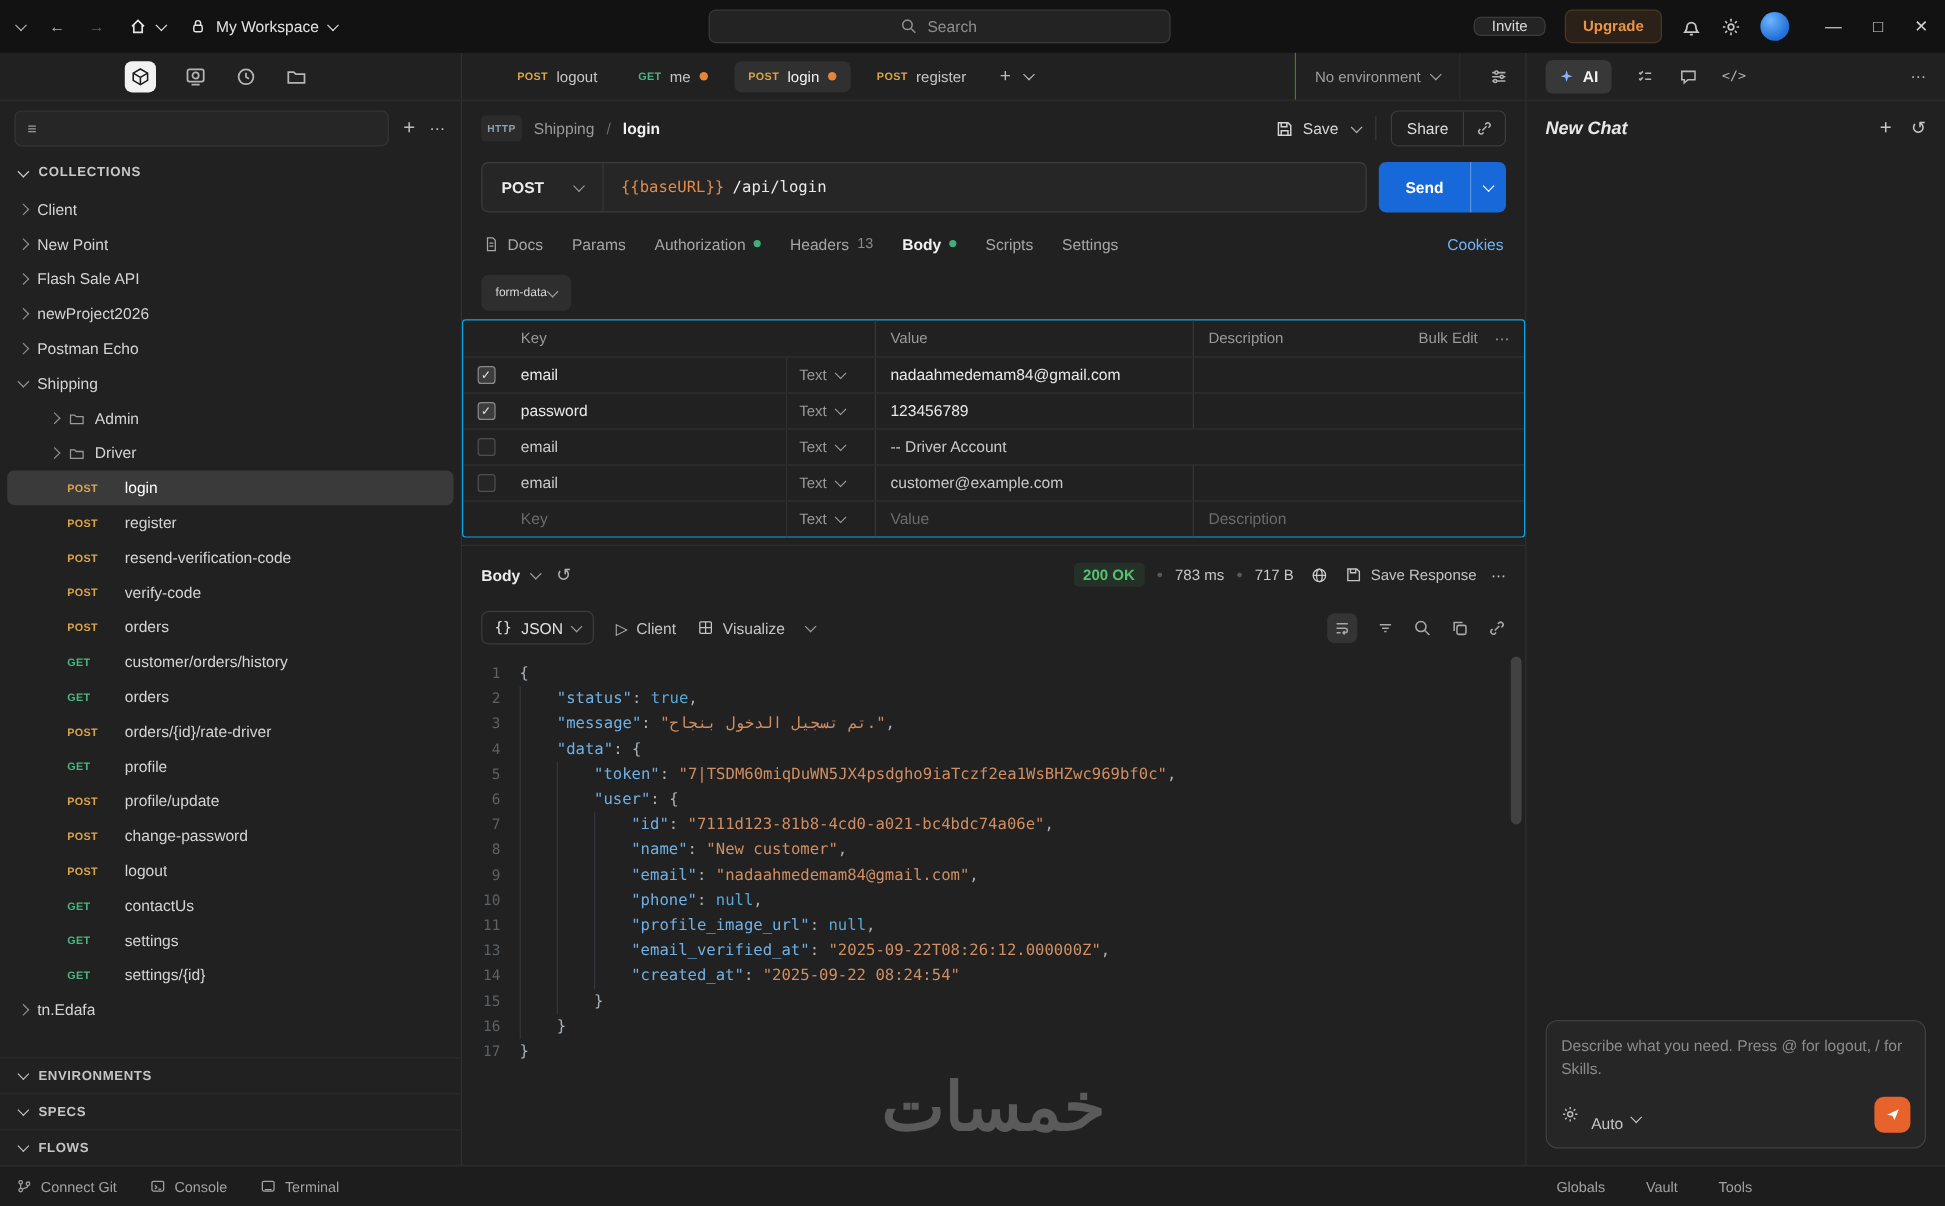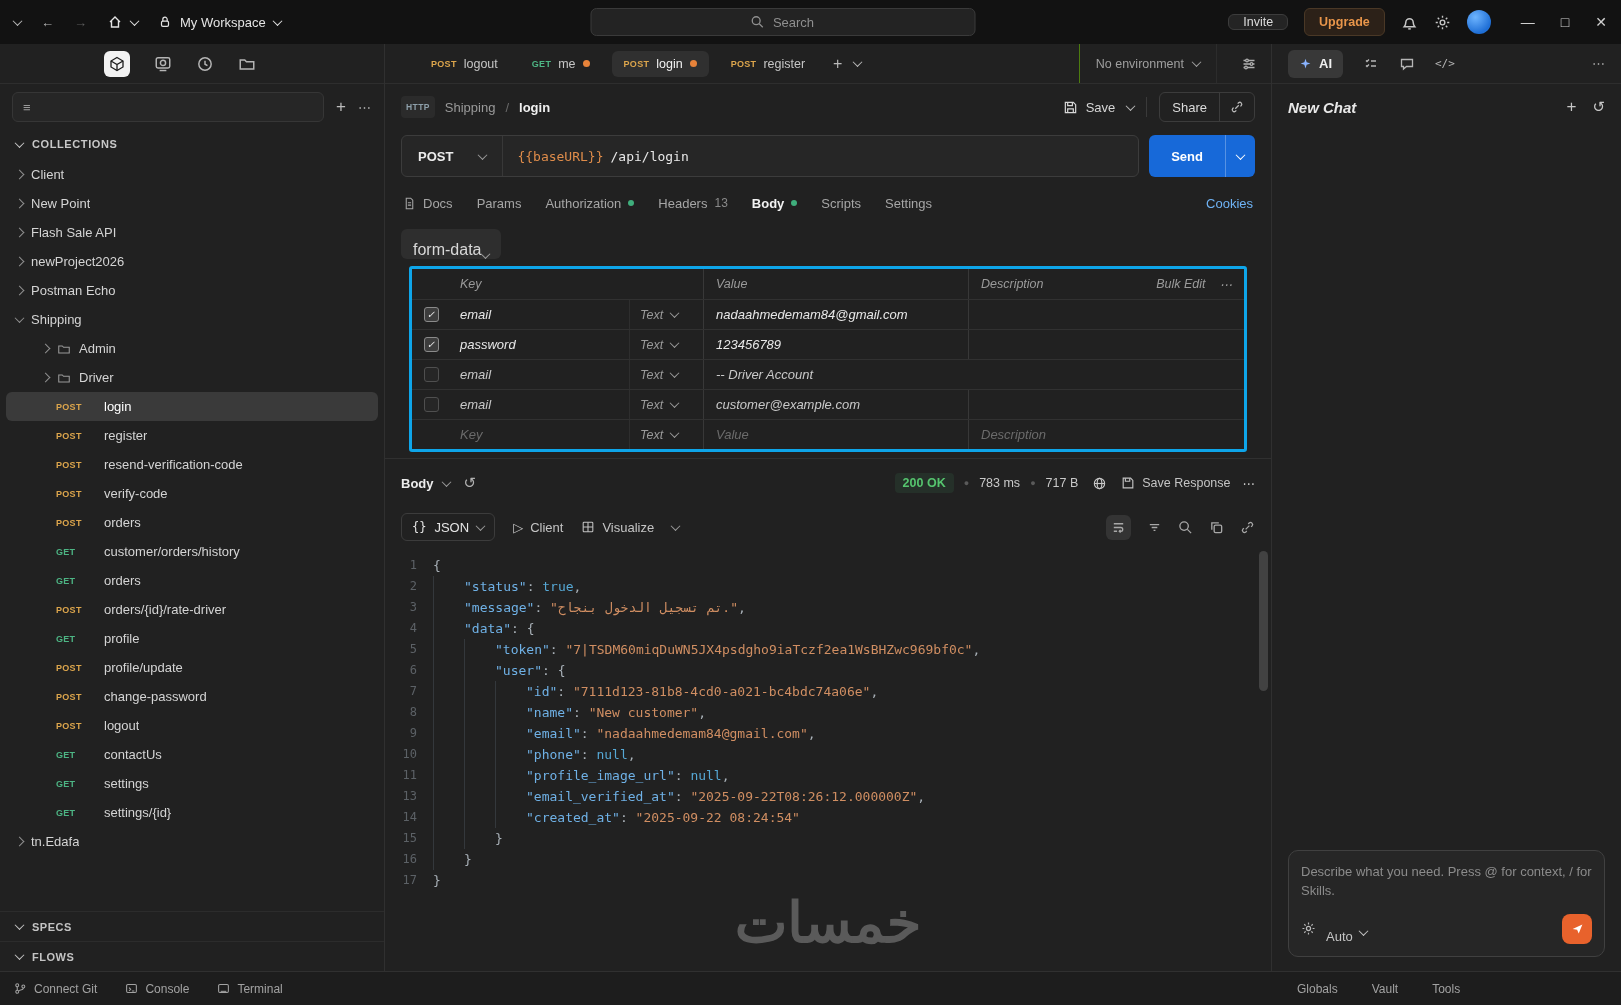--- a/index.html
+++ b/index.html
@@ -94,24 +94,24 @@
   .req-tabs { height:42px; flex:none; display:flex; align-items:center; gap:24px; padding:0 18px; }
   .rtab { display:flex; align-items:center; gap:7px; color:#a6a6a6; font-size:13px; }
   .rtab.active { color:#f2f2f2; font-weight:600; }
   .rtab .badge { color:#8a8a8a; font-size:12px; }
   .rtab .dot { width:6px; height:6px; border-radius:50%; }
   .rtab .dot.green { background:#3fae7c; }
   .cookies { margin-left:auto; color:#6fb3f5; }
 
   
   .bodytype-row { height:40px; flex:none; display:flex; align-items:center; padding:0 16px; }
-  .bt-pill { height:30px; background:#2e2e2e; border-radius:6px; display:flex; align-items:flex-end; gap:1px; padding:0 12px; color:#d8d8d8; font-size:16px; }
-
-  
-  .kv-table { margin:2px 24px 0; border:3px solid #0ea5e9; border-radius:3px;font-style:italic; }
+  .bt-pill { height:30px; background:#2e2e2e; border-radius:6px; display:flex; align-items:center; gap:1px; padding:0 12px; color:#d8d8d8; font-size:10px; }
+
+  
+  .kv-table { margin:2px 0 0; border:1px solid #0ea5e9; border-radius:3px; }
   .kvrow, .kvhead { display:grid; grid-template-columns:38px minmax(0,1fr) 74px 265px 276px; align-items:center; height:30px; }
   .kvhead { color:#9a9a9a; font-size:12.5px; }
   .kvrow { border-top:1px solid #313131; }
   .c-cb { display:flex; justify-content:center; }
   .cb { width:15px; height:15px; border:1.5px solid #4f4f4f; border-radius:3px; background:#262626; display:flex; align-items:center; justify-content:center; font-size:10px; color:#e4e4e4; }
   .cb.checked { background:#3d3d3d; border-color:#8a8a8a; }
   .c-key { padding-left:10px; white-space:nowrap; overflow:hidden; }
   .c-type { display:flex; align-items:center; gap:8px; color:#9a9a9a; font-size:12.5px; padding-left:10px; border-left:1px solid #2e2e2e; height:100%; }
   .c-val, .c-desc { padding-left:12px; border-left:1px solid #383838; height:100%; display:flex; align-items:center; white-space:nowrap; overflow:hidden; }
   .hd-desc { display:flex; align-items:center; }
@@ -395,20 +395,24 @@
           <div class="trow collection">
     <i class="chev cr"></i>
 
     <span class="t">tn.Edafa</span>
   </div>
         </div>
 
       <div class="sb-bottom">
           <div class="bsec">
     <i class="cv"></i>
+    <span class="t">ENVIRONMENTS</span>
+  </div>
+          <div class="bsec">
+    <i class="cv"></i>
     <span class="t">SPECS</span>
   </div>
           <div class="bsec">
     <i class="cv"></i>
     <span class="t">FLOWS</span>
   </div>
         </div>
     </aside>
 
     <main class="main">
@@ -813,21 +817,21 @@
         <span class="chat-title">New Chat</span>
         <span class="chat-head-icons">
           <span style="font-size:17px">+</span>
           <span style="font-size:15px">↺</span>
         </span>
       </div>
 
       <div class="chat-spacer"></div>
 
       <div class="chat-card">
-        <div class="chat-ph">Describe what you need. Press @ for context, / for Skills.</div>
+        <div class="chat-ph">Describe what you need. Press @ for logout, / for Skills.</div>
         <div class="chat-bottom">
           <span>
             <svg width="15" height="15" viewBox="0 0 16 16" fill="none" stroke="currentColor" stroke-width="1.3">
                 <circle cx="8" cy="8" r="2.2"></circle>
                 <path d="M8 1.6v2M8 12.4v2M1.6 8h2M12.4 8h2M3.5 3.5l1.4 1.4M11.1 11.1l1.4 1.4M12.5 3.5l-1.4 1.4M4.9 11.1l-1.4 1.4"></path>
               </svg>
           </span>
           <span class="mode-sel">
             <span>Auto</span>
             <i class="cv"></i>

